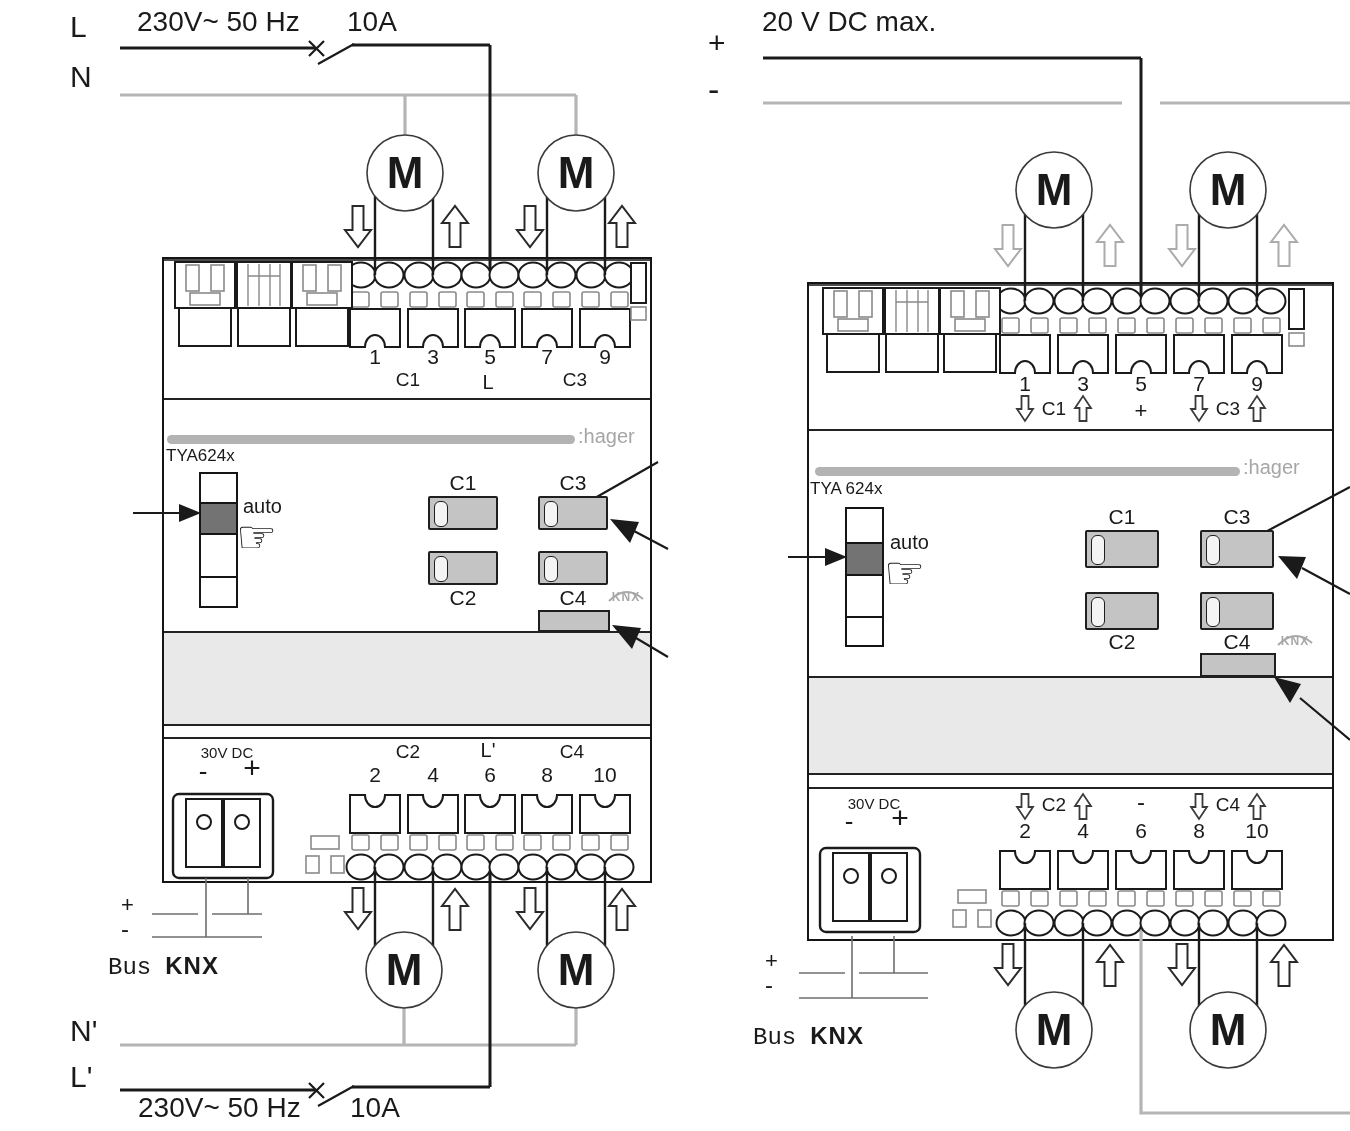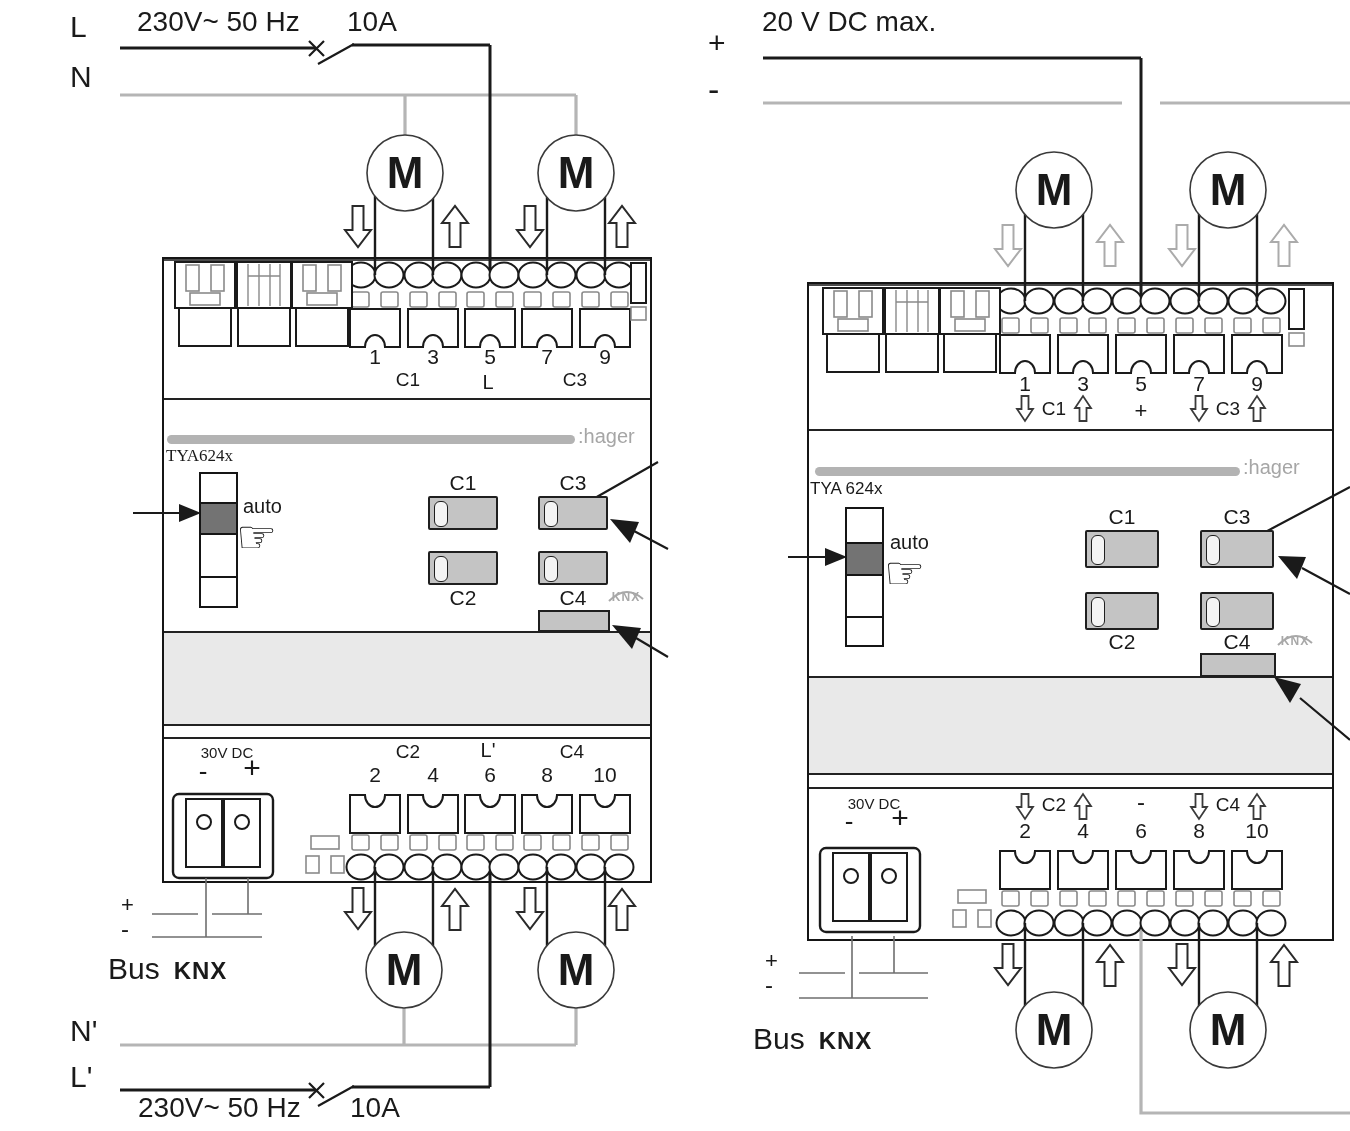--- a/index.html
+++ b/index.html
@@ -29,21 +29,21 @@
   .c{transform:translateX(-50%);}
   .f15{font-size:15px;}.f17{font-size:17px;}.f19{font-size:19px;}.f20{font-size:20px;}
   .f21{font-size:21px;}.f22{font-size:22px;}.f24{font-size:24px;}.f26{font-size:26px;}
   .f28{font-size:28px;}.f30{font-size:30px;}.f34{font-size:34px;}
   .mlab{position:absolute;z-index:2;line-height:1;transform:translateX(-50%);
         font-size:44px;font-weight:bold;}
   .gray{color:#a6a6a6;}
   .knxlogo{position:absolute;z-index:2;font-size:12px;font-weight:bold;color:#a8a8a8;
            letter-spacing:1px;transform:translateX(-50%);}
   .busrow span{vertical-align:baseline;}
-  .bus1{font-size:30px;}
+  .bus1{font-size:24px;font-family:Liberation Mono, monospace;}
   .bus2{font-size:24px;font-weight:bold;letter-spacing:1px;margin-left:14px;}
   .hand{position:absolute;z-index:2;font-family:"DejaVu Sans",sans-serif;font-size:46px;
         line-height:1;color:#1a1a1a;}
   
   .blk{fill:#fff;stroke:#1a1a1a;stroke-width:2;}
   .bthick{fill:#fff;stroke:#1a1a1a;stroke-width:2.4;}
   .sq{fill:#fff;stroke:#8a8a8a;stroke-width:1.6;}
   .thin{fill:none;stroke:#8a8a8a;stroke-width:1.4;}
   .wb{stroke:#1a1a1a;stroke-width:3;fill:none;}
   .wb2{stroke:#1a1a1a;stroke-width:2.4;fill:none;}
@@ -290,21 +290,21 @@
   <div class="lab f21 c" style="left:375px;top:346px;">1</div>
   <div class="lab f21 c" style="left:433px;top:346px;">3</div>
   <div class="lab f21 c" style="left:490px;top:346px;">5</div>
   <div class="lab f21 c" style="left:547px;top:346px;">7</div>
   <div class="lab f21 c" style="left:605px;top:346px;">9</div>
   <div class="lab f19 c" style="left:408px;top:370px;">C1</div>
   <div class="lab f20 c" style="left:488px;top:372px;">L</div>
   <div class="lab f19 c" style="left:575px;top:370px;">C3</div>
 
   <div class="lab f20 gray" style="left:578px;top:426px;">:hager</div>
-  <div class="lab f17" style="left:166px;top:447px;font-family:Liberation Serif, serif;">TYA624x</div>
+  <div class="lab f17" style="left:166px;top:447px;">TYA624x</div>
   <div class="lab f20" style="left:243px;top:496px;">auto</div>
   <div class="hand" style="left:236px;top:514px;">☞</div>
 
   <div class="lab f21 c" style="left:463px;top:472px;">C1</div>
   <div class="lab f21 c" style="left:573px;top:472px;">C3</div>
   <div class="lab f21 c" style="left:463px;top:587px;">C2</div>
   <div class="lab f21 c" style="left:573px;top:587px;">C4</div>
   <div class="knxlogo" style="left:626px;top:590px;">KNX</div>
 
   <div class="lab f15 c" style="left:227px;top:745px;">30V DC</div>

